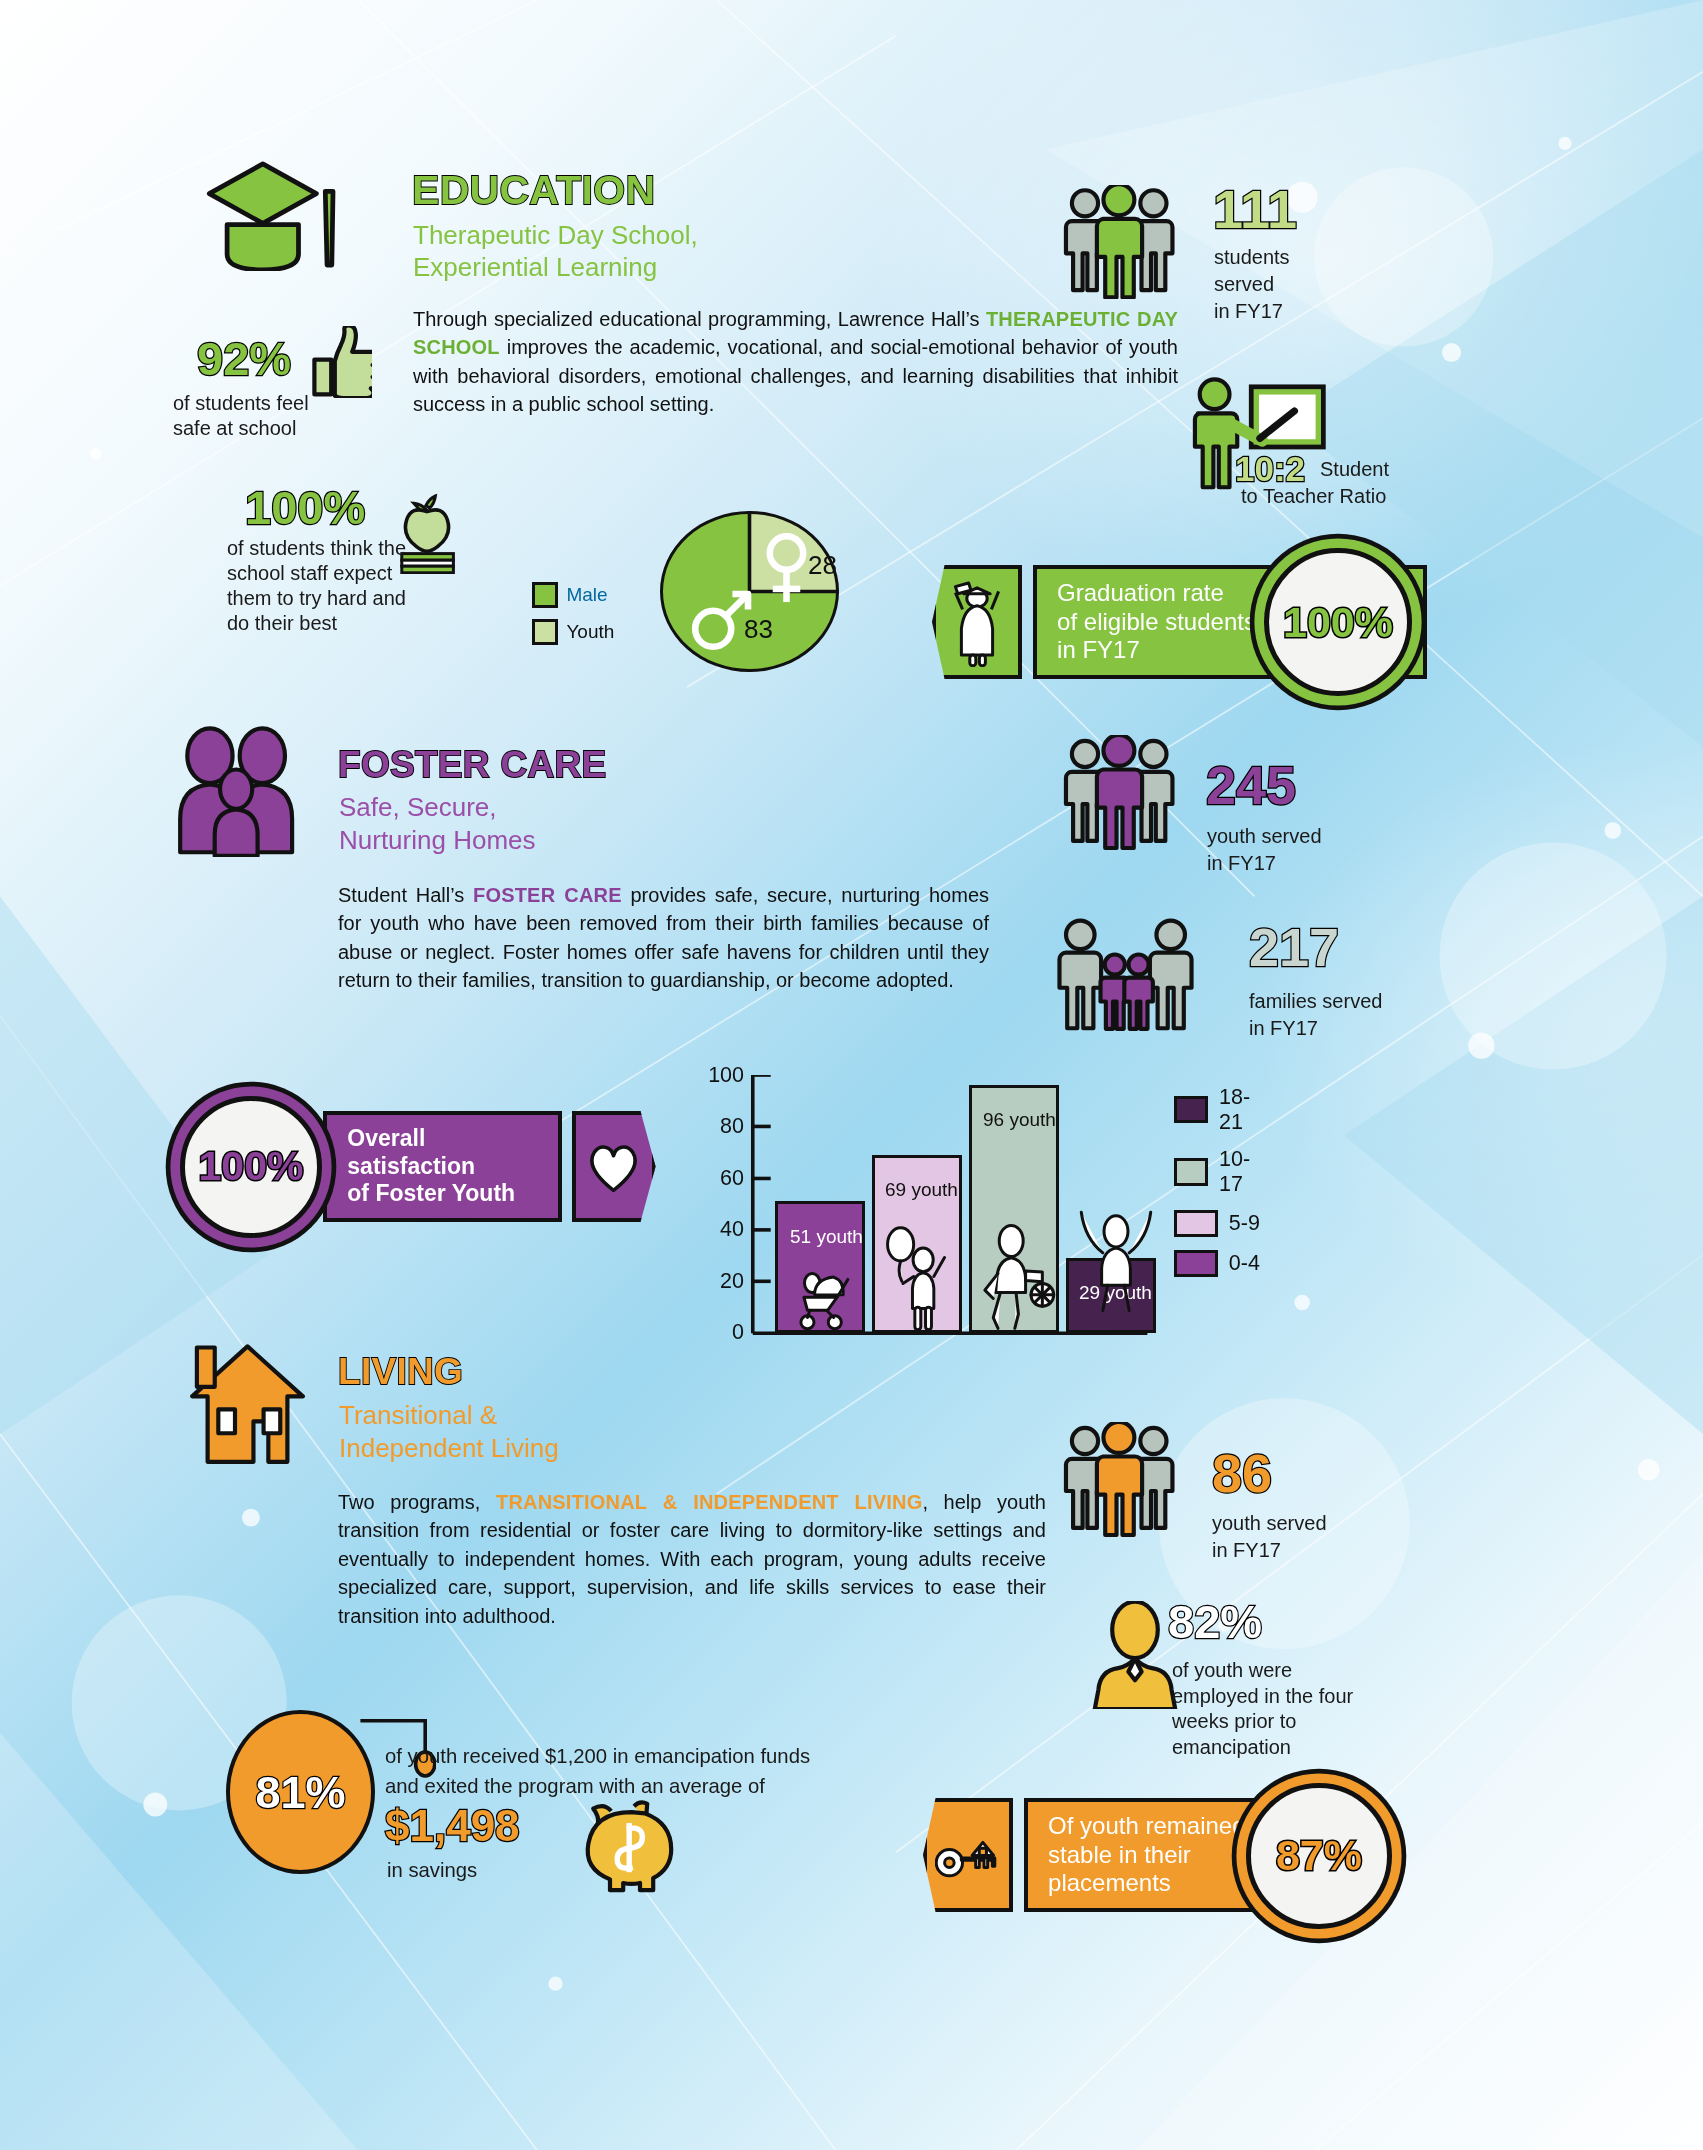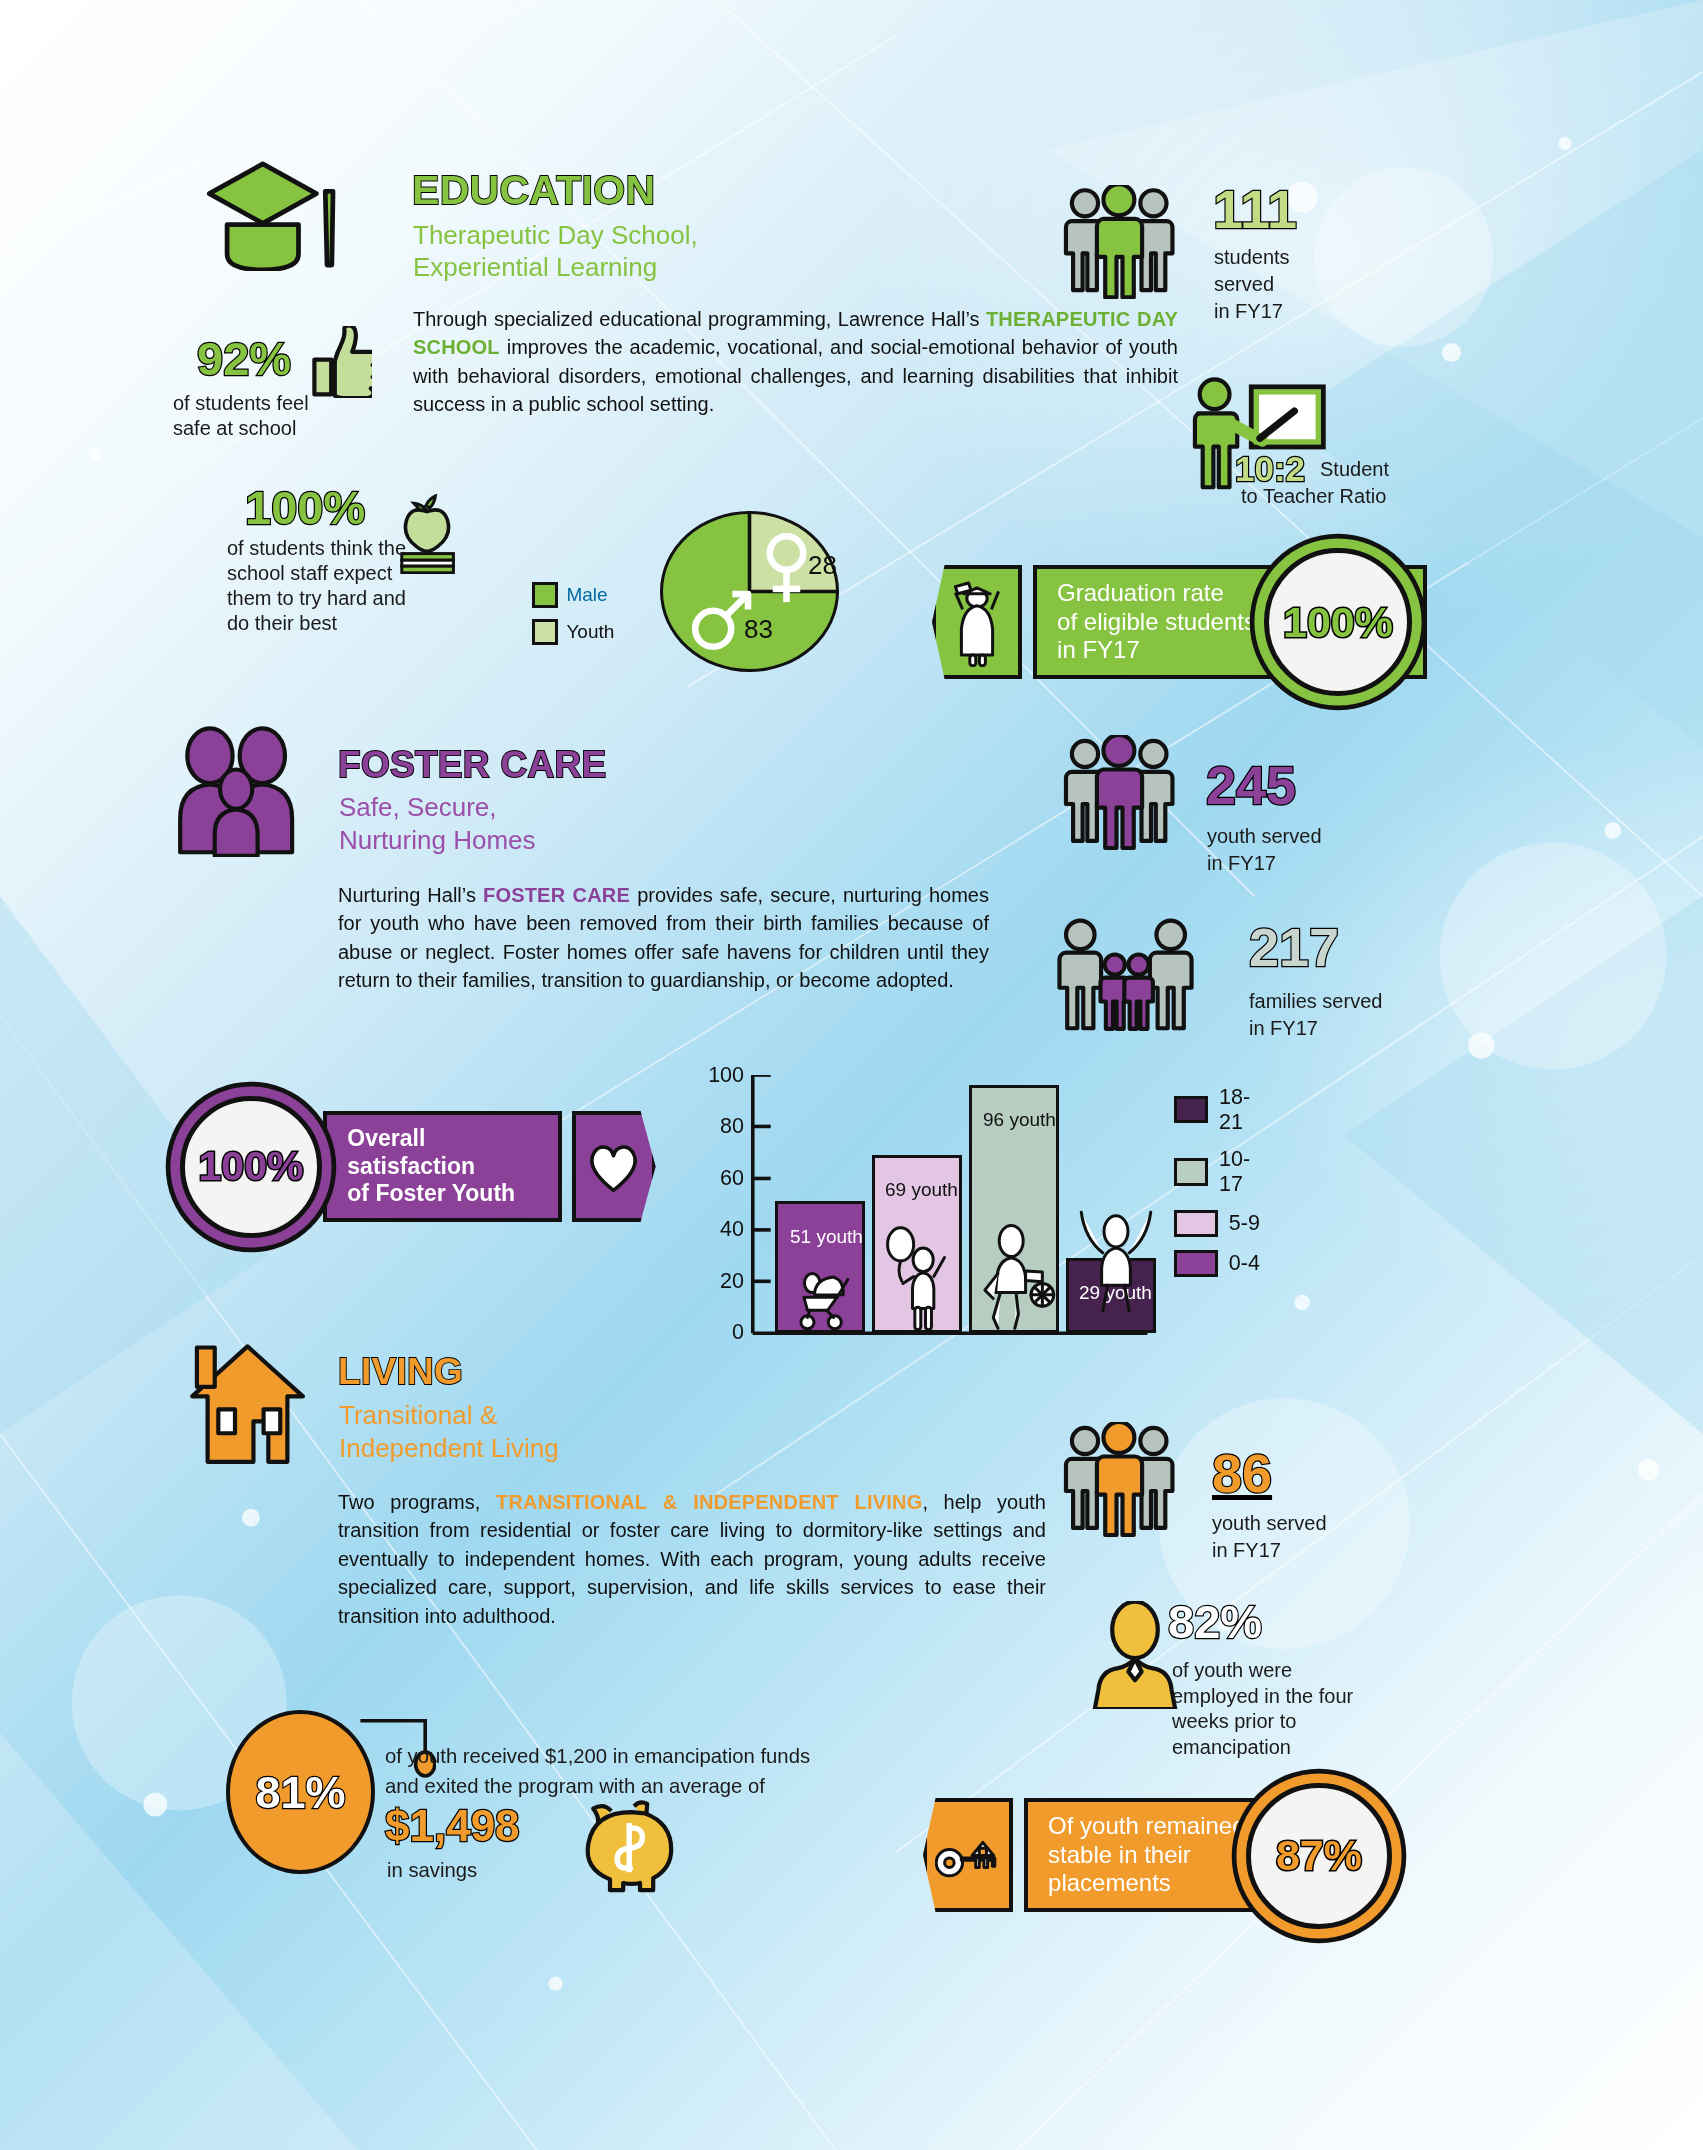--- a/index.html
+++ b/index.html
@@ -275,21 +275,21 @@
       <ellipse cx="106" cy="106" rx="27" ry="33"></ellipse>
       <path d="M106 140 q-36 3 -36 42 l0 36 l72 0 l0 -36 q0 -39 -36 -42z"></path>
     </g>
   </svg>
 </div>
 <div class="abs hdr" style="left:338px; top:746px; color:#8c4199; font-size:37px;">FOSTER CARE</div>
 <div class="abs sub" style="left:339px; top:793px; color:#9b4fa8;">Safe, Secure,</div>
 <div class="abs sub" style="left:339px; top:826px; color:#9b4fa8;">Nurturing Homes</div>
 
 <div class="abs body-text" style="left:338px; top:881px; width:651px;">
-  <span>Nurturing Hall’s </span><b style="color:#8c4199;">FOSTER CARE</b><span> provides safe, secure, nurturing homes for youth who have been removed from their birth families because of abuse or neglect. Foster homes offer safe havens for children until they return to their families, transition to guardianship, or become adopted.</span>
+  <span>Student Hall’s </span><b style="color:#8c4199;">FOSTER CARE</b><span> provides safe, secure, nurturing homes for youth who have been removed from their birth families because of abuse or neglect. Foster homes offer safe havens for children until they return to their families, transition to guardianship, or become adopted.</span>
 </div>
 
 <div class="abs" style="left:1060px; top:735px;">
   <svg width="119" height="116" viewBox="0 0 200 195">
     <g stroke="#111" stroke-width="7" stroke-linejoin="round">
       <circle cx="42" cy="32" r="22" fill="#b6c4bd"></circle>
       <path d="M20 62 h44 a10 10 0 0 1 10 10 v44 h-12 v62 h-16 v-62 h-8 v62 h-16 v-62 h-12 v-44 a10 10 0 0 1 10 -10z" fill="#b6c4bd"></path>
       <circle cx="157" cy="32" r="22" fill="#b6c4bd"></circle>
       <path d="M135 62 h44 a10 10 0 0 1 10 10 v44 h-12 v62 h-16 v-62 h-8 v62 h-16 v-62 h-12 v-44 a10 10 0 0 1 10 -10z" fill="#b6c4bd"></path>
       <circle cx="99" cy="26" r="26" fill="#8c4199"></circle>
@@ -476,21 +476,21 @@
     <g stroke="#111" stroke-width="7" stroke-linejoin="round">
       <circle cx="42" cy="32" r="22" fill="#b6c4bd"></circle>
       <path d="M20 62 h44 a10 10 0 0 1 10 10 v44 h-12 v62 h-16 v-62 h-8 v62 h-16 v-62 h-12 v-44 a10 10 0 0 1 10 -10z" fill="#b6c4bd"></path>
       <circle cx="157" cy="32" r="22" fill="#b6c4bd"></circle>
       <path d="M135 62 h44 a10 10 0 0 1 10 10 v44 h-12 v62 h-16 v-62 h-8 v62 h-16 v-62 h-12 v-44 a10 10 0 0 1 10 -10z" fill="#b6c4bd"></path>
       <circle cx="99" cy="26" r="26" fill="#f19b2c"></circle>
       <path d="M72 58 h54 a12 12 0 0 1 12 12 v52 h-14 v68 h-19 v-68 h-10 v68 h-19 v-68 h-14 v-52 a12 12 0 0 1 12 -12z" fill="#f19b2c"></path>
     </g>
   </svg>
 </div>
-<div class="abs bignum" style="left:1212px; top:1446px; color:#f19b2c; font-size:54px;text-decoration:underline;">86</div>
+<div class="abs bignum" style="left:1212px; top:1446px; color:#f19b2c; font-size:54px;">86</div>
 <div class="abs cap" style="left:1212px; top:1511px;">youth served</div>
 <div class="abs cap" style="left:1212px; top:1538px;">in FY17</div>
 
 <div class="abs" style="left:1090px; top:1601px;">
   <svg width="90" height="108" viewBox="0 0 150 180">
     <g stroke="#111" stroke-width="7" stroke-linejoin="round" fill="#f0bf3c">
       <ellipse cx="75" cy="48" rx="38" ry="47"></ellipse>
       <path d="M75 96 q-14 14 -28 16 q-30 4 -33 36 l-6 32 l134 0 l-6 -32 q-3 -32 -33 -36 q-14 -2 -28 -16z"></path>
       <path d="M75 96 L64 118 L75 132 L86 118 Z" fill="#fff"></path>
     </g>

